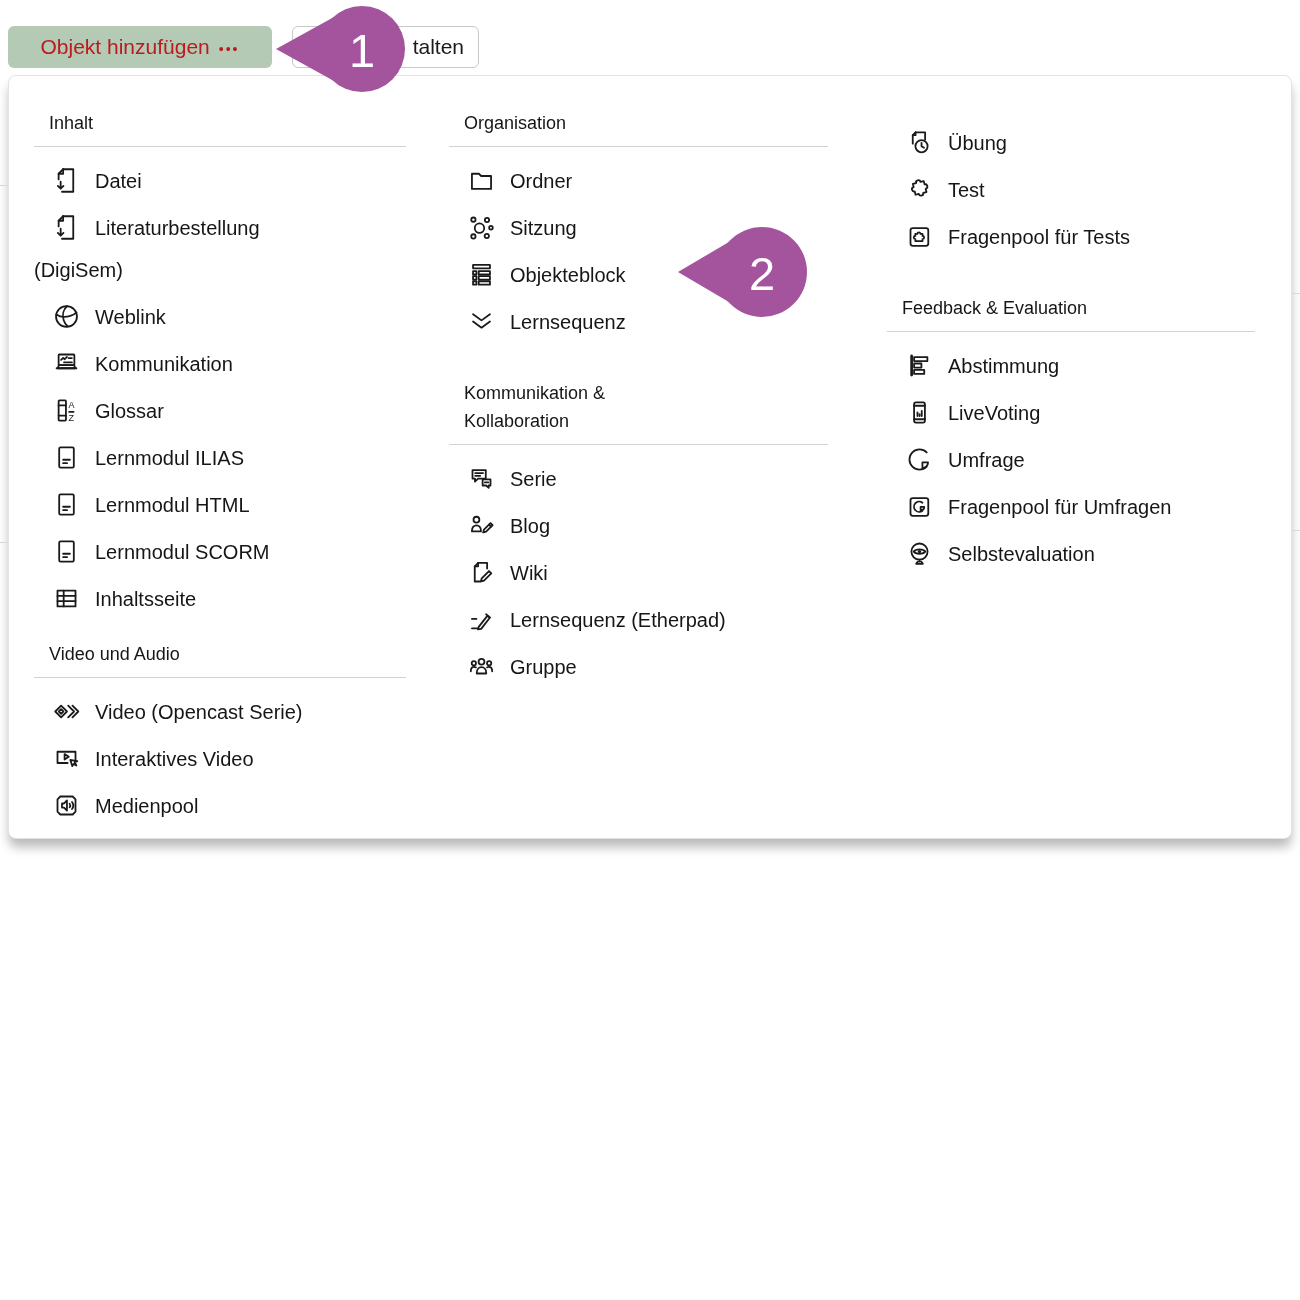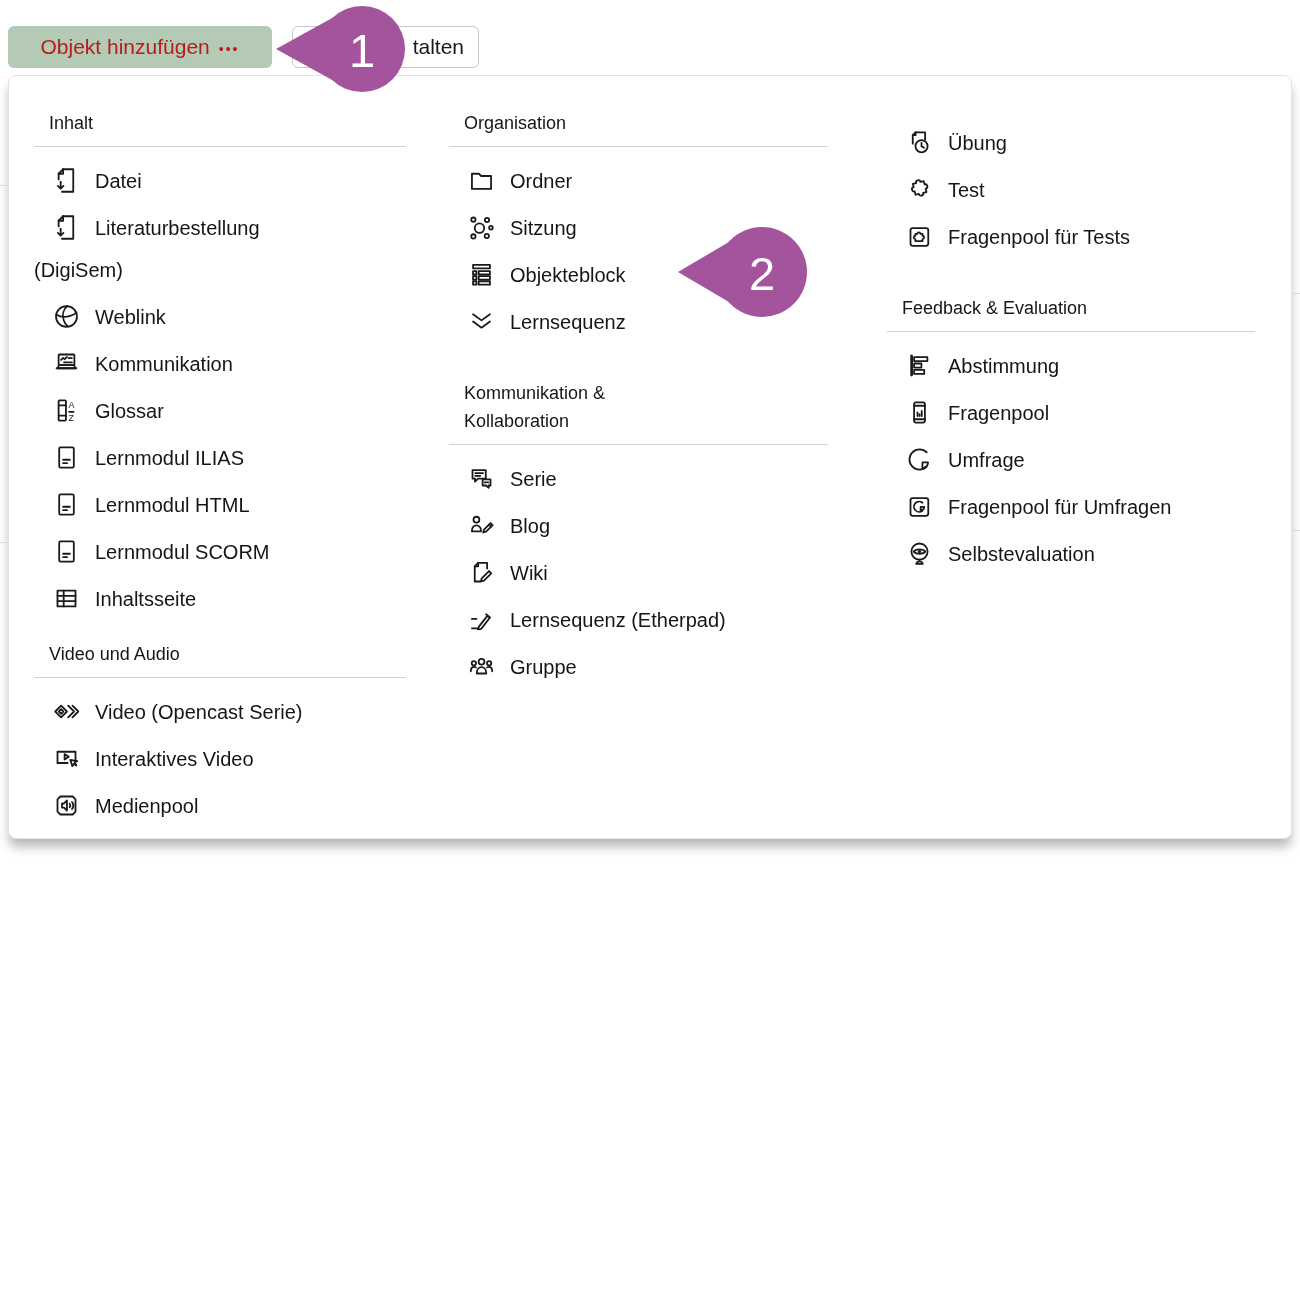--- a/index.html
+++ b/index.html
@@ -240,21 +240,21 @@
           <li><span class="micon"><svg viewBox="0 0 24 24" fill="none" stroke="#1a1a1a" stroke-width="1.6" stroke-linecap="round" stroke-linejoin="round">
                 <path d="M5 3.5v17" stroke-width="2.4"></path>
                 <rect x="7.2" y="4.5" width="11.8" height="3.6"></rect>
                 <rect x="7.2" y="10.2" width="6.5" height="3.6"></rect>
                 <rect x="7.2" y="15.9" width="9" height="3.6"></rect>
               </svg></span><span class="lbl">Abstimmung</span></li>
           <li><span class="micon"><svg viewBox="0 0 24 24" fill="none" stroke="#1a1a1a" stroke-width="1.6" stroke-linecap="round" stroke-linejoin="round">
                 <rect x="7.2" y="3" width="9.6" height="18" rx="1.6"></rect>
                 <path d="M7.2 6h9.6M7.2 18h9.6"></path>
                 <path d="M10.2 15.2v-3.4M12.1 15.2v-1.8M14 15.2v-4.6"></path>
-              </svg></span><span class="lbl">Fragenpool</span></li>
+              </svg></span><span class="lbl">LiveVoting</span></li>
           <li><span class="micon"><svg viewBox="0 0 24 24" fill="none" stroke="#1a1a1a" stroke-width="1.6" stroke-linecap="round" stroke-linejoin="round">
                 <path d="M18.4 5.6A9 9 0 1 0 18.4 18.4"></path>
                 <path d="M14.6 14.6h5a5 5 0 0 1-5 5z"></path>
               </svg></span><span class="lbl">Umfrage</span></li>
           <li><span class="micon"><svg viewBox="0 0 24 24" fill="none" stroke="#1a1a1a" stroke-width="1.6" stroke-linecap="round" stroke-linejoin="round">
                 <rect x="4" y="4.5" width="15.8" height="15.8" rx="2"></rect>
                 <path d="M14.6 8.6A4.6 4.6 0 1 0 14.6 15.8"></path>
                 <path d="M13 12.4h3.2a3.2 3.2 0 0 1-3.2 3.2z"></path>
               </svg></span><span class="lbl">Fragenpool für Umfragen</span></li>
           <li><span class="micon"><svg viewBox="0 0 24 24" fill="none" stroke="#1a1a1a" stroke-width="1.6" stroke-linecap="round" stroke-linejoin="round">

